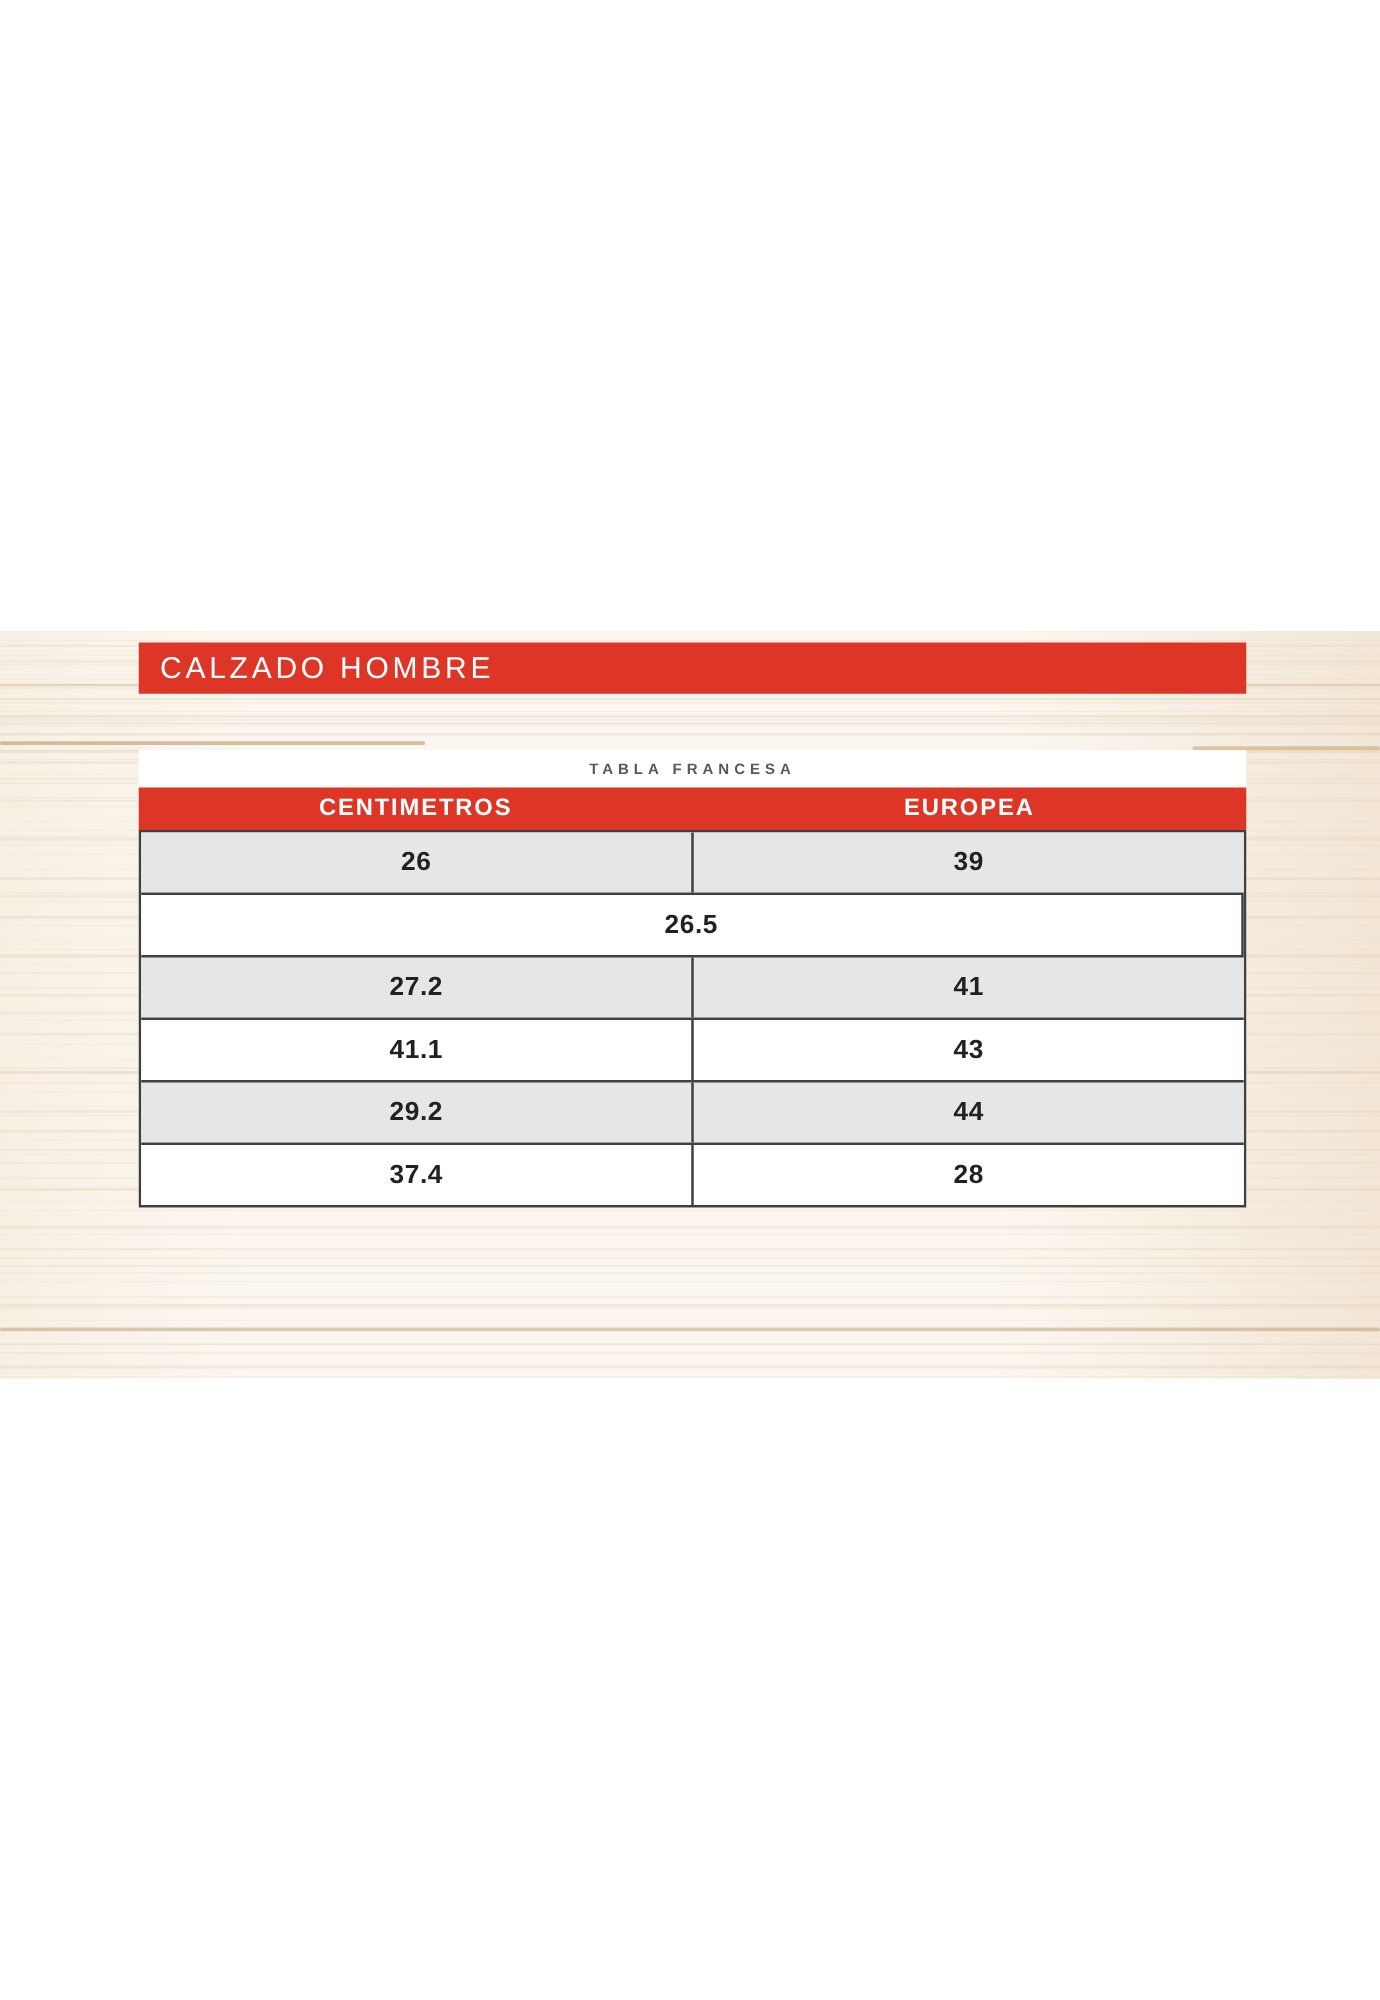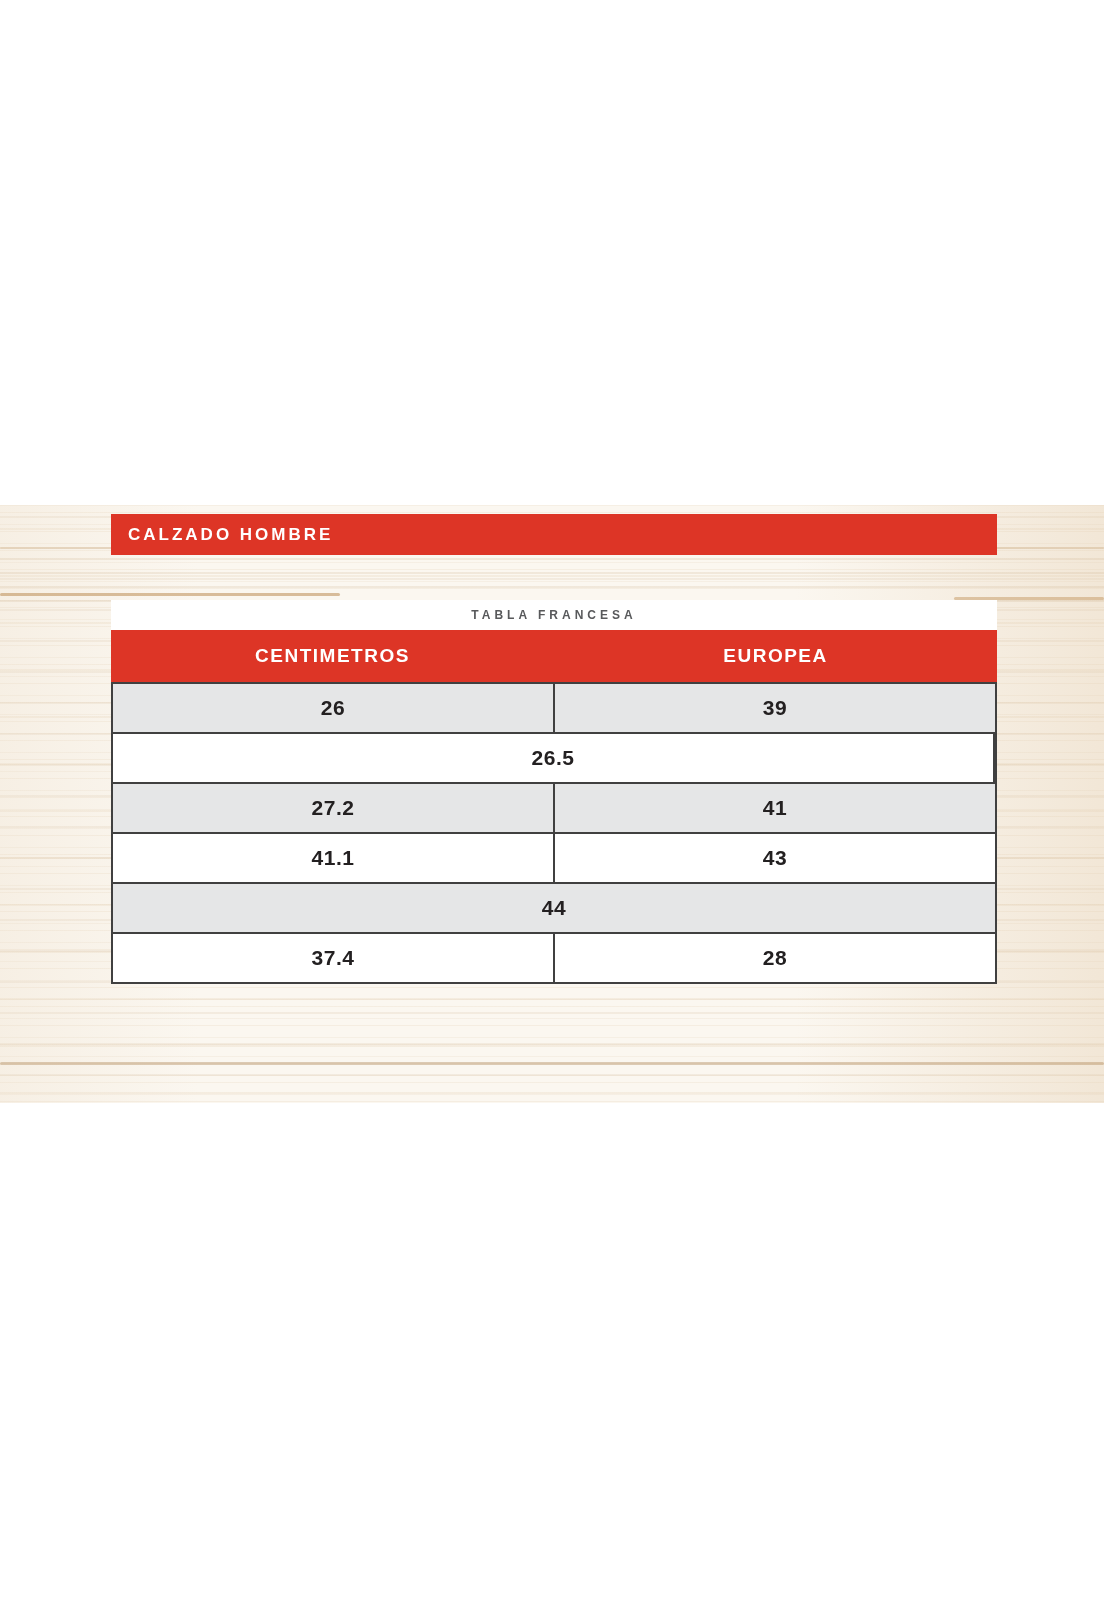--- a/index.html
+++ b/index.html
@@ -53,22 +53,22 @@
     width: 886px;
     height: 41px;
     background: var(--red);
     display: flex;
     align-items: center;
     box-sizing: border-box;
     padding-left: 17px;
   }
   .banner-title {
     color: #ffffff;
-    font-size: 17px;
-    font-weight: bold;
+    font-size: 24px;
+    font-weight: normal;
     letter-spacing: 3px;
     white-space: nowrap;
   }
 
   
   .card {
     position: absolute;
     left: 111px;
     top: 600px;
     width: 886px;
@@ -81,21 +81,21 @@
     justify-content: center;
   }
   .subtitle-text {
     color: var(--subtitle-text);
     font-size: 12px;
     font-weight: bold;
     letter-spacing: 4px;
     white-space: nowrap;
   }
   .thead {
-    height: 52px;
+    height: 34px;
     background: var(--red);
     display: flex;
   }
   .th {
     flex: 1;
     display: flex;
     align-items: center;
     justify-content: center;
     color: #ffffff;
     font-size: 19px;
@@ -168,20 +168,21 @@
     <div class="td td-eu">41</div>
   </div>
 
 
   <div class="tr">
     <div class="td td-cm">41.1</div>
     <div class="td td-eu">43</div>
   </div>
 
   <div class="tr">
+    <div class="td td-cm">29.2</div>
     <div class="td td-eu">44</div>
   </div>
 
   <div class="tr">
     <div class="td td-cm">37.4</div>
     <div class="td td-eu">28</div>
   </div>
 </div>
 
   </div>

